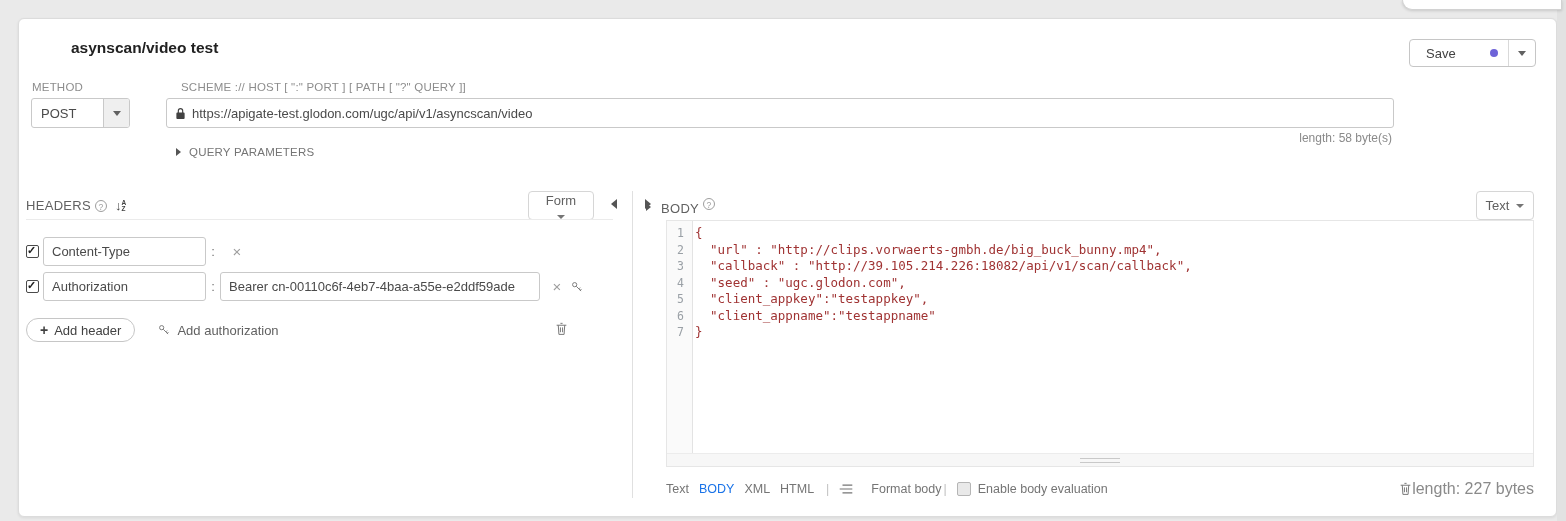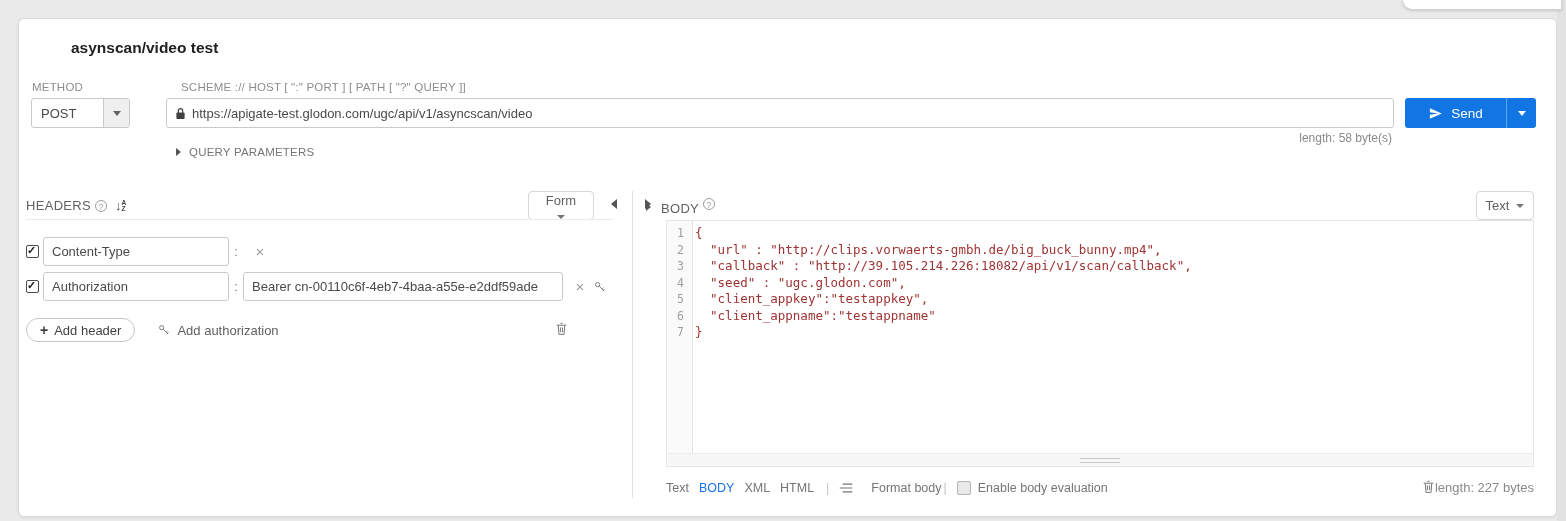--- a/index.html
+++ b/index.html
@@ -137,21 +137,21 @@
     appearance:none;-webkit-appearance:none;width:13px;height:13px;border:1.5px solid #4a4a4a;border-radius:2px;
     background:#fff;cursor:pointer;position:relative;margin-right:4px;flex:0 0 auto;
   }
   .hdr-check:checked::after{
     content:"✓";position:absolute;left:0;top:-2px;width:11px;font-size:11px;color:#222;font-weight:bold;
   }
   .hdr-row input[type=text]{
     height:29px;border:1px solid var(--border);border-radius:3px;font-size:13px;color:#4a4a4a;
     padding:0 8px;font-family:"Liberation Sans",sans-serif;outline:none;background:#fff;
   }
-  .hdr-name{width:186px;margin-left:0;}
+  .hdr-name{width:163px;margin-left:0;}
   .hdr-colon{width:14px;text-align:center;color:#757575;font-size:13px;}
   .hdr-value{width:320px;}
   .row-x{
     width:26px;text-align:center;font-size:15px;color:#9e9e9e;cursor:pointer;border:none;background:none;
     margin-left:4px;
   }
   .key-icon{cursor:pointer;display:inline-flex;}
   .hdr-actions{position:absolute;left:7px;top:299px;display:flex;align-items:center;}
   .add-header-btn{
     height:24px;border:1px solid #c6c6c6;border-radius:12px;background:#fff;cursor:pointer;
@@ -198,62 +198,58 @@
   .type-link.active{color:var(--link-blue);}
   .sep{color:#c2c2c2;margin:0 10px 0 2px;}
   .sep::before{content:"|";}
   .format-btn{display:flex;align-items:center;gap:18px;background:none;border:none;cursor:pointer;
     font-size:12.5px;color:#757575;}
   .eval-wrap{display:flex;align-items:center;gap:7px;}
   .eval-check{
     appearance:none;-webkit-appearance:none;width:14px;height:14px;border:1px solid #b5b5b5;border-radius:2px;
     background:#e9e9e9;cursor:pointer;
   }
-  .body-meta{margin-left:auto;display:flex;align-items:flex-start;color:#8a8a8a;font-size:13px;}
+  .body-meta{margin-left:auto;display:flex;align-items:center;color:#8a8a8a;font-size:16px;}
 </style>
 </head>
 <body>
 
 <div class="floating-tab"></div>
 <div class="scroll-gutter"></div>
 
 <div class="card">
 
   <div class="page-title">asynscan/video test</div>
 
+  <div class="save-btn">
+    <span class="save-label">Save</span>
+    <span class="dot"></span>
+    <span class="split"></span>
+    <span class="caret-box">
+        <span class="caret"></span>
+      </span>
+  </div>
 
   <div class="field-label method-label">METHOD</div>
   <div class="field-label scheme-label">SCHEME :// HOST [ ":" PORT ] [ PATH [ "?" QUERY ]]</div>
 
   <div class="method-select">
     <span class="val">POST</span>
     <span class="caret-box">
         <span class="caret"></span>
       </span>
   </div>
 
   <div class="url-input-wrap">
     <svg width="11" height="13" viewBox="0 0 24 26">
       <path fill="#424242" d="M12 1a6 6 0 0 0-6 6v4H5a2 2 0 0 0-2 2v10a2 2 0 0 0 2 2h14a2 2 0 0 0 2-2V13a2 2 0 0 0-2-2h-1V7a6 6 0 0 0-6-6zm-3.5 10V7a3.5 3.5 0 1 1 7 0v4h-7z"></path>
     </svg>
     <input type="text" value="https://apigate-test.glodon.com/ugc/api/v1/asyncscan/video" style="">
   </div>
 
-  <div class="send-btn">
-    <span class="send-main">
-      <svg width="15" height="15" viewBox="0 0 24 24">
-        <path fill="#ffffff" d="M3 20.5l19-8.5L3 3.5V10l13 2-13 2v6.5z"></path>
-      </svg>
-      <span class="send-label">Send</span>
-    </span>
-    <span class="split"></span>
-    <span class="caret-box">
-        <span class="caret"></span>
-      </span>
-  </div>
 
   <div class="url-length">length: 58 byte(s)</div>
 
   <div class="query-params">
     <span class="tri-right"></span>
     <span>QUERY PARAMETERS</span>
   </div>
 
   <div class="v-divider"></div>
   <span class="collapse-left"></span>

